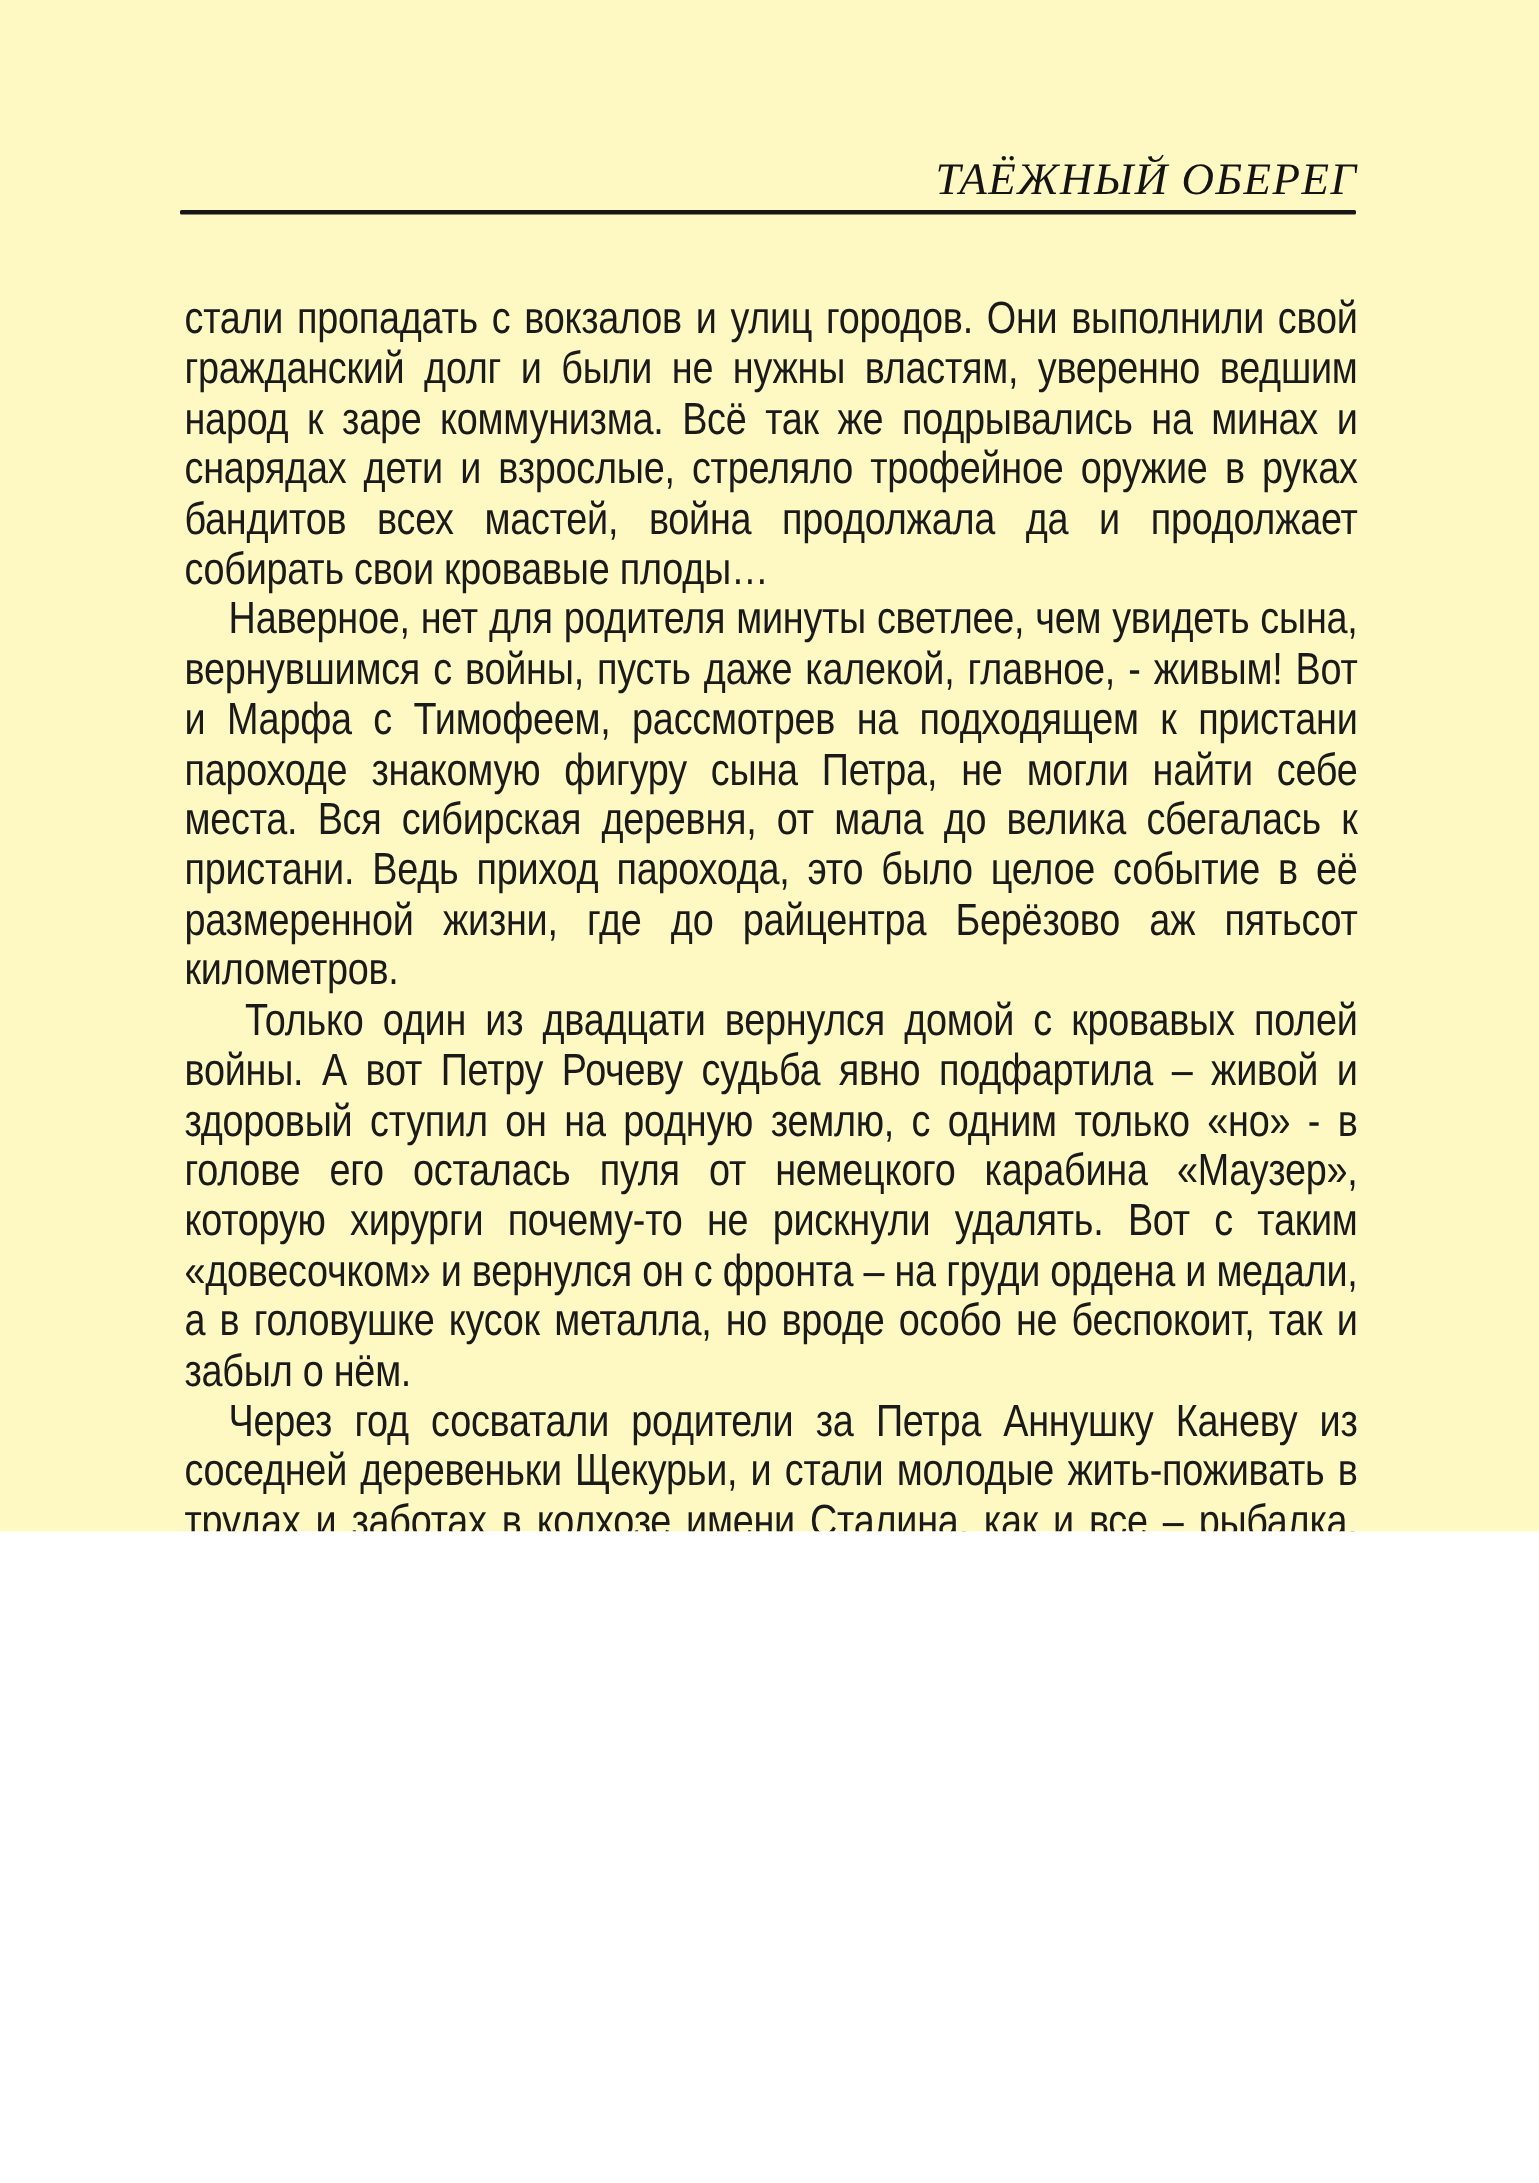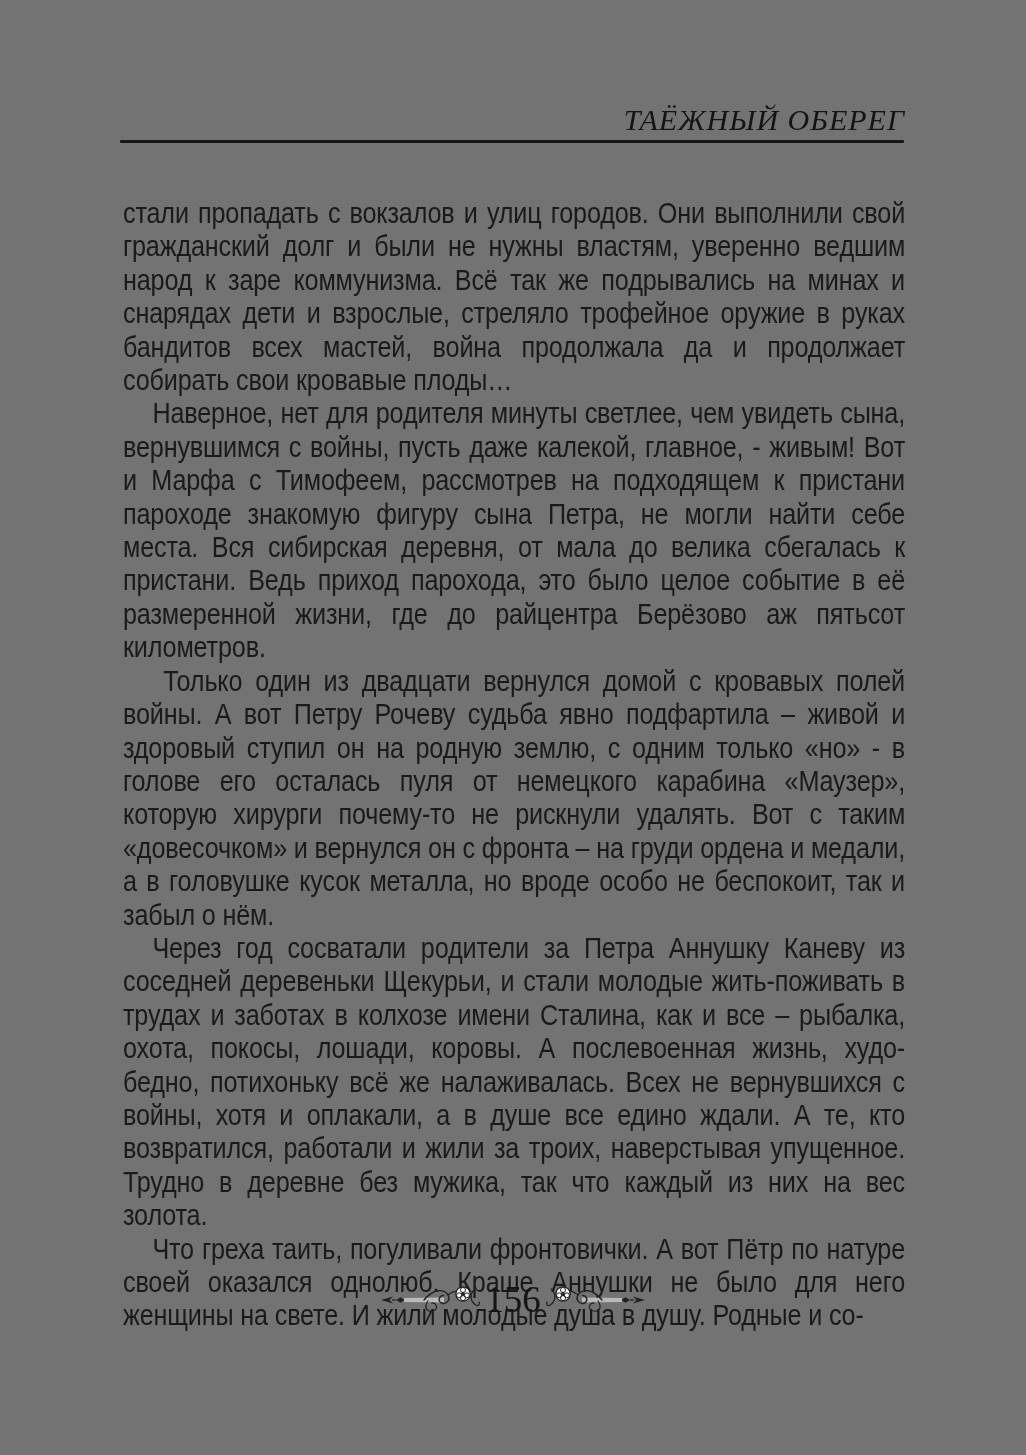--- a/index.html
+++ b/index.html
@@ -1,19 +1,19 @@
 <!DOCTYPE html>
 <html lang="ru"><head>
 <meta charset="utf-8">
 <style>
   html,body{margin:0;padding:0;background:#ffffff;}
   .page{
     position:relative;
-    width:1026px;height:1455px;
-    background:#737373;
+    width:1026px;height:1021px;
+    background:#fef9c3;
     overflow:hidden;
     font-family:"Liberation Sans",sans-serif;
   }
   
   .running-head{
     position:absolute;
     top:103px;right:121px;
     font-family:"Liberation Serif",serif;
     font-style:italic;
     font-size:30px;

